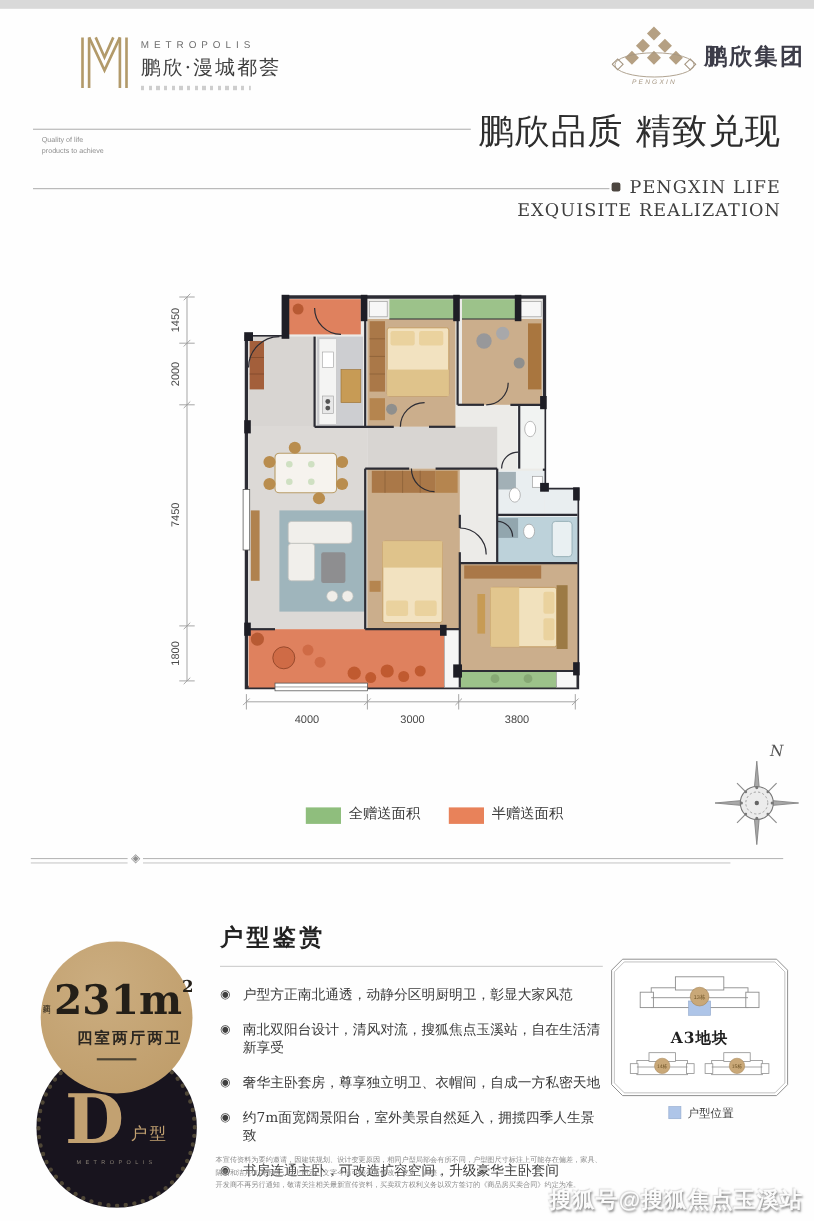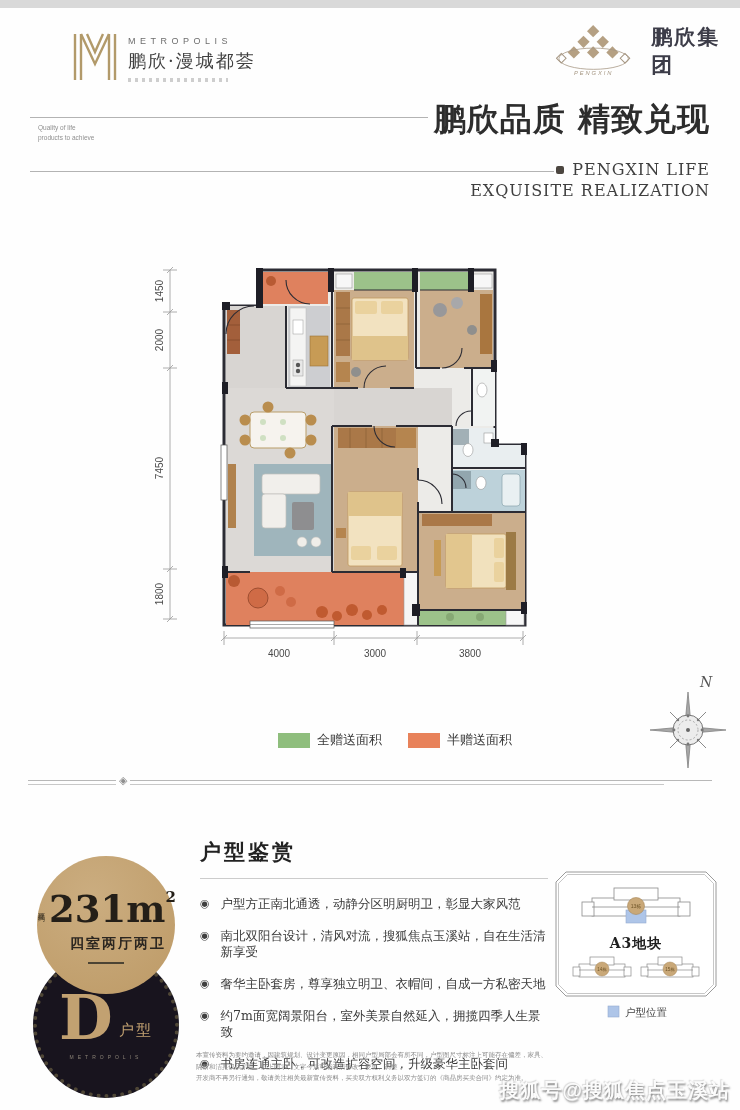--- a/index.html
+++ b/index.html
@@ -10,38 +10,38 @@
 
   
   .logo-left { position:absolute; left:72px; top:30px; display:flex; gap:10px; }
   .logo-left .mono { width:46px; height:54px; }
   .logo-left .txt { padding-top:6px; }
   .logo-en { font-size:9px; letter-spacing:4.5px; color:#6e6e6e; }
   .logo-cn { font-size:18px; letter-spacing:2px; color:#3f3f3f; margin-top:3px; font-family:"DejaVu Serif", serif; }
   .logo-tagline { margin-top:5px; width:100px; height:4px;
     background:repeating-linear-gradient(90deg,#b9b9b9 0 3px,transparent 3px 7px); opacity:.7; }
 
-  .logo-right { position:absolute; left:556px; top:22px; display:flex; align-items:center; gap:20px; }
+  .logo-right { position:absolute; left:556px; top:22px; display:flex; align-items:center; gap:6px; }
   .group-cn { font-size:21px; font-weight:bold; color:#3c3c48; letter-spacing:2px; font-family:"DejaVu Serif", serif; }
 
   
   .band-line1 { position:absolute; left:30px; top:117px; width:398px; height:1px; background:#b3b3b3; }
   .band-small { position:absolute; left:38px; top:123px; font-size:6.5px; color:#8f8f8f; line-height:1.6; }
   .band-title { position:absolute; left:380px; top:98px; width:330px; text-align:right;
-    font-family:"DejaVu Serif", serif; font-weight:bold; font-size:32px; color:#2d2d2d; letter-spacing:1px; }
+    font-family:"DejaVu Serif", serif; font-weight:normal; font-size:32px; color:#2d2d2d; letter-spacing:1px; }
   .band-line2 { position:absolute; left:30px; top:171px; width:524px; height:1px; background:#b3b3b3; }
   .band-dot { position:absolute; left:556px; top:166px; width:8px; height:8px; background:#4c4640; border-radius:2px; }
   .band-en1 { position:absolute; left:420px; top:160px; width:290px; text-align:right;
     font-family:"DejaVu Serif", serif; font-size:16px; color:#3f3f3f; letter-spacing:1px; }
   .band-en2 { position:absolute; left:420px; top:181px; width:290px; text-align:right;
     font-family:"DejaVu Serif", serif; font-size:16px; color:#3f3f3f; letter-spacing:1px; }
 
   
   .plan { position:absolute; left:150px; top:240px; width:420px; height:420px; }
-  .legend { position:absolute; left:278px; top:731px; display:flex; align-items:center; }
+  .legend { position:absolute; left:278px; top:731px; display:flex; align-items:flex-end; }
   .legend .sw { width:32px; height:15px; margin-right:7px; }
   .sw-green { background:#8fbe7d; }
   .sw-orange { background:#e8825a; }
   .legend .lab { font-size:13px; color:#3c3c3c; margin-right:26px; }
   .compass { position:absolute; left:650px; top:672px; width:80px; height:96px; }
 
   
   .divider { position:absolute; left:28px; top:780px; width:684px; }
   .divider .l1 { height:1px; background:#b8b8b8; }
   .divider .l2 { height:1px; background:#c8c8c8; margin-top:3px; width:93%; }

